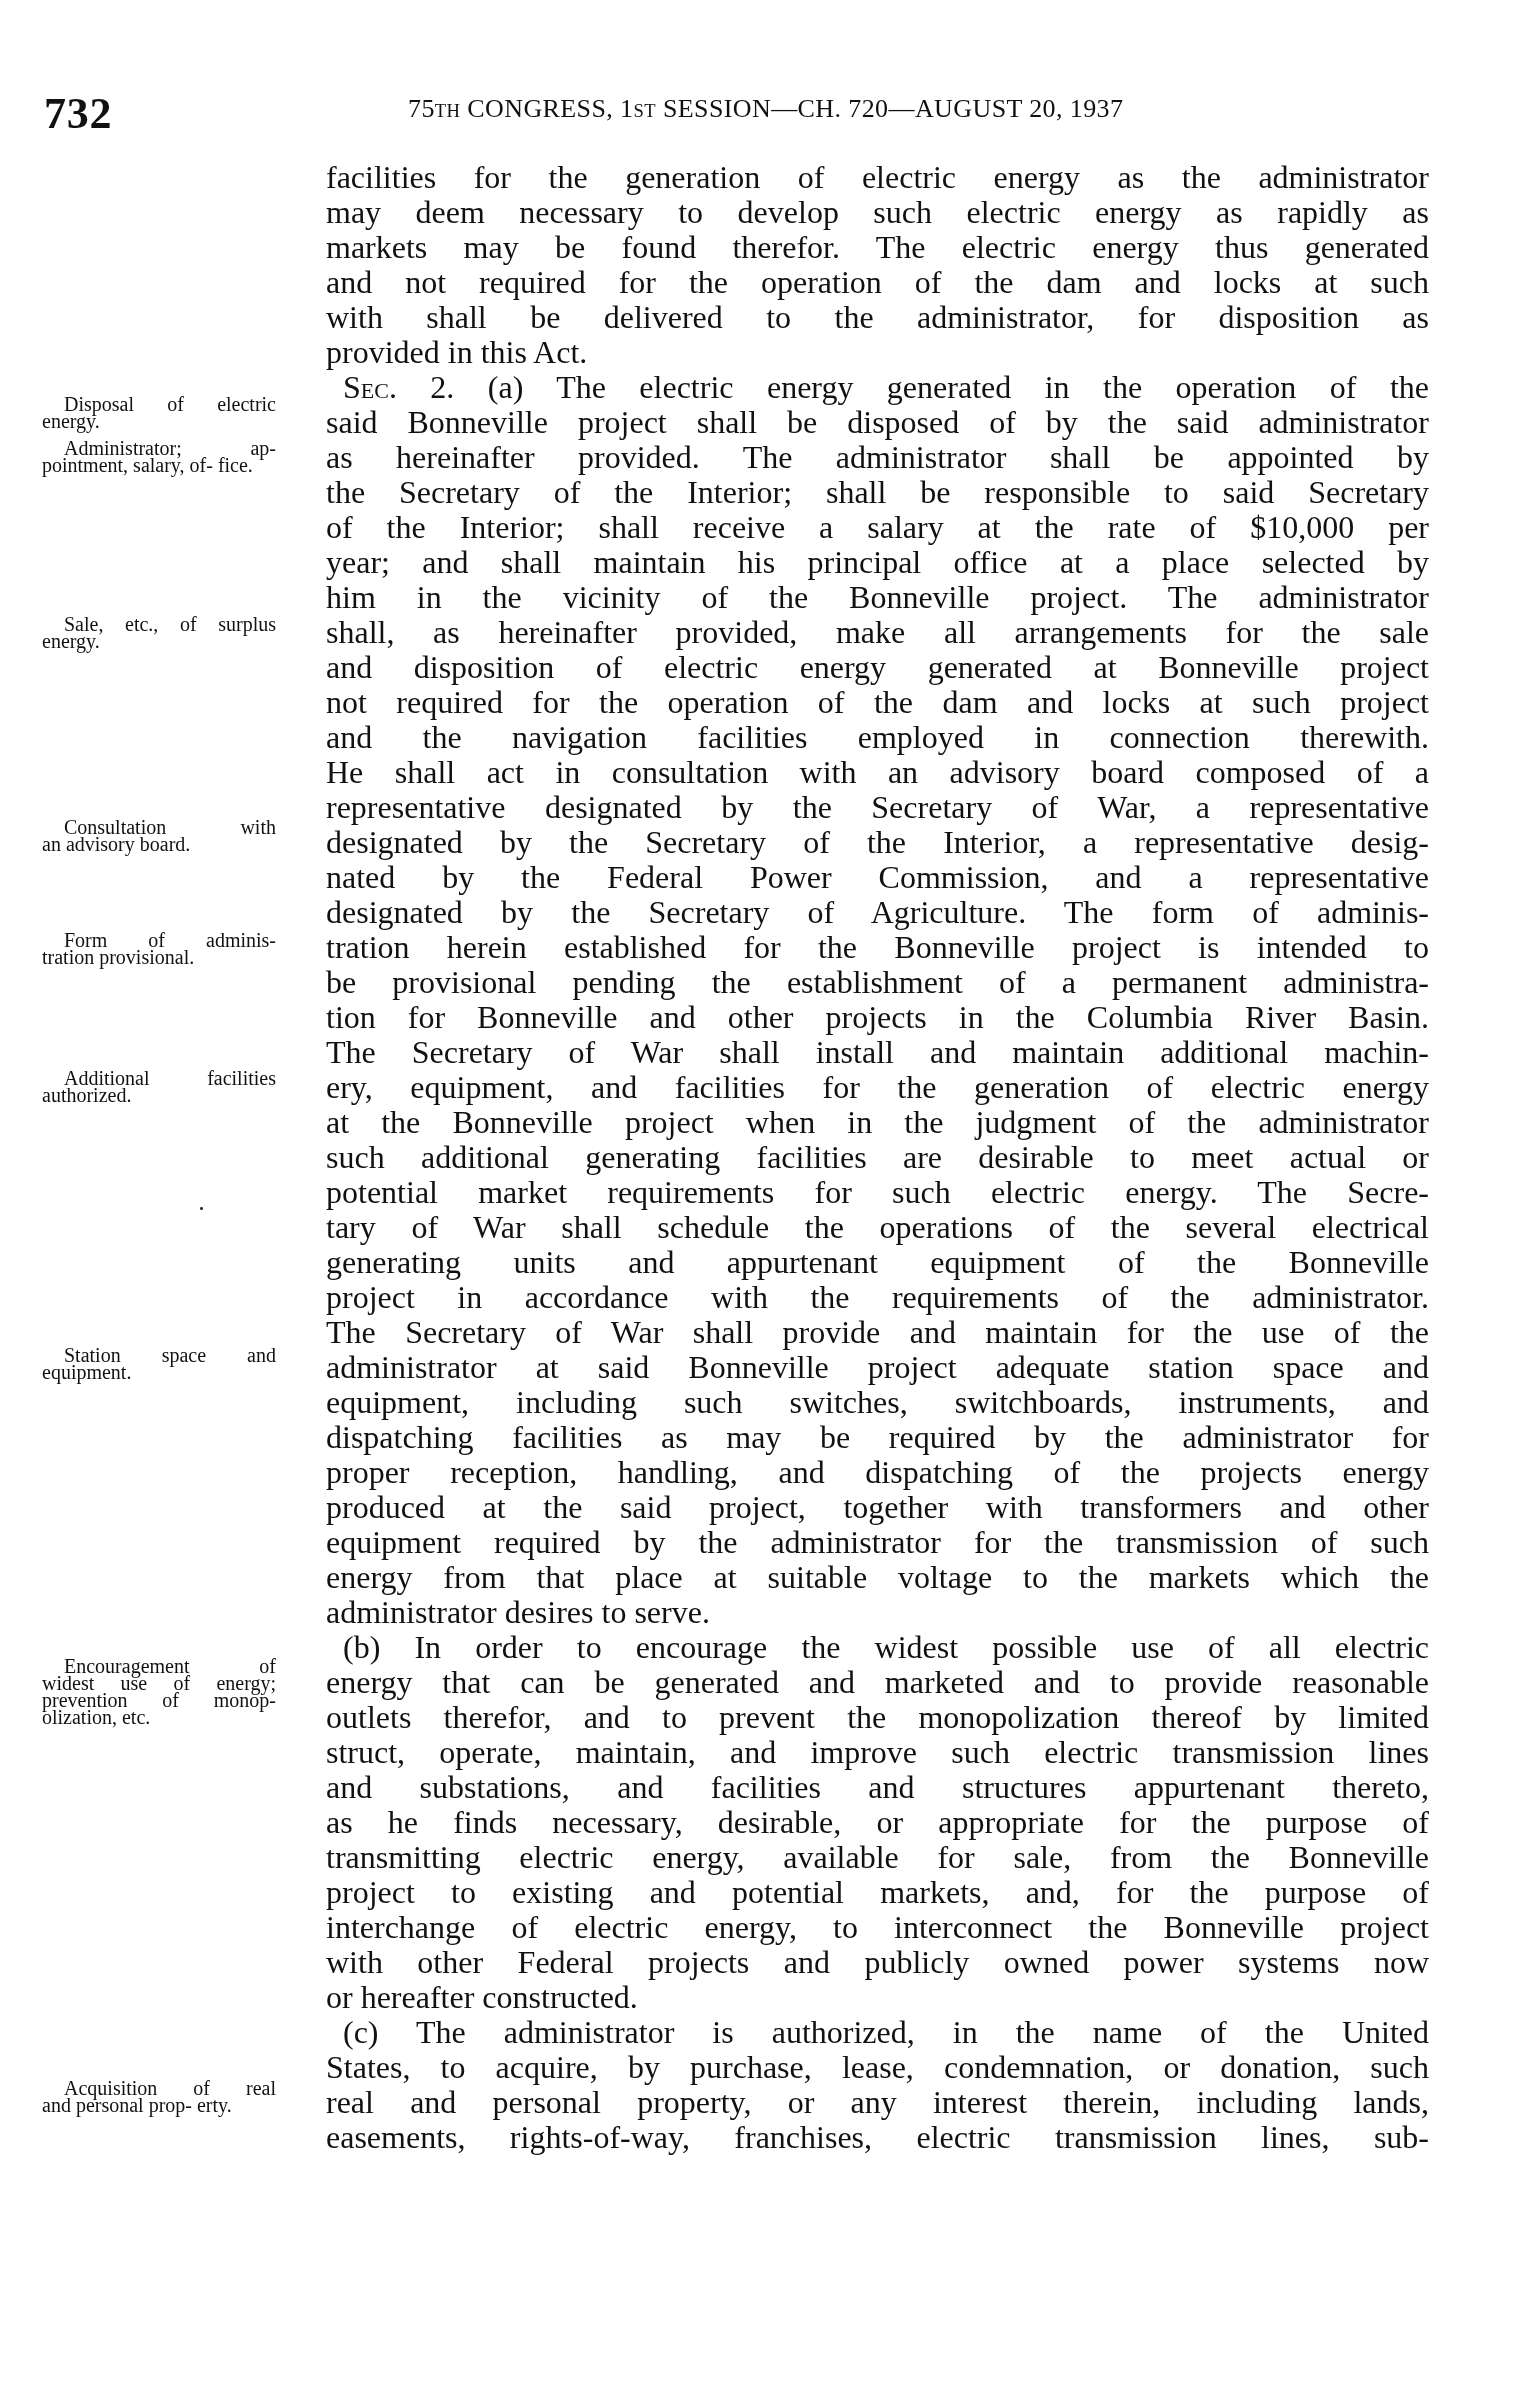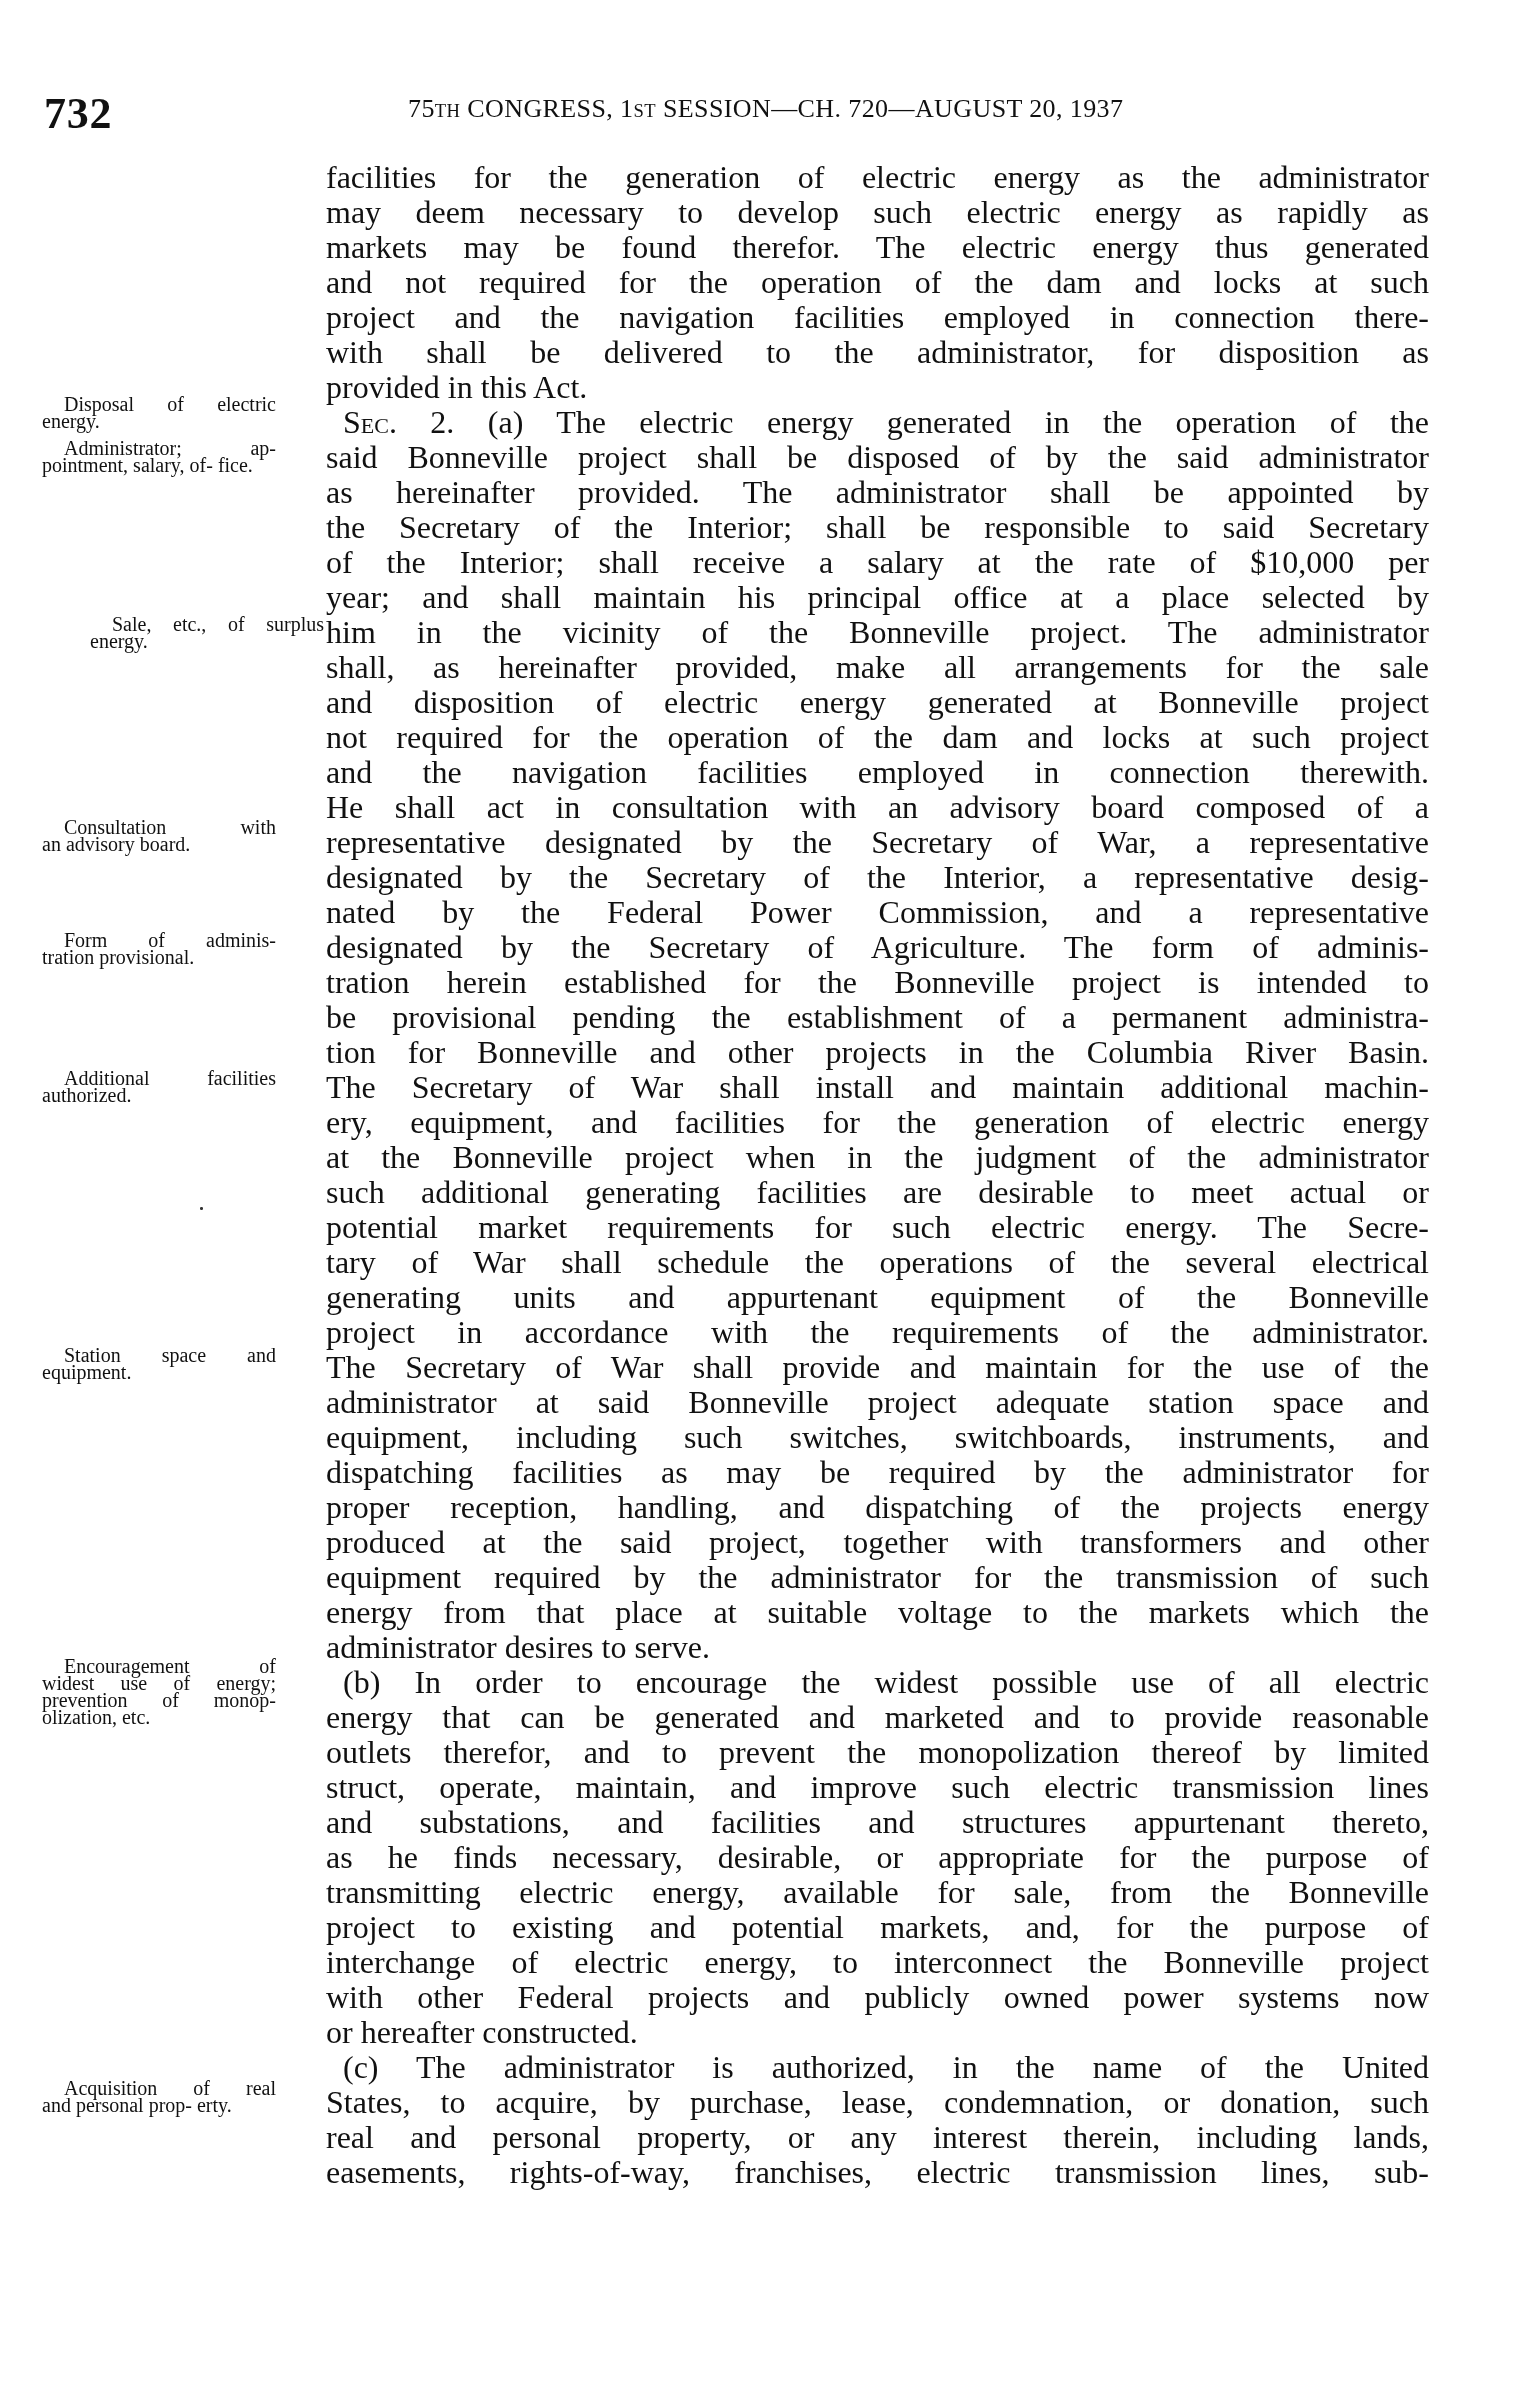--- a/index.html
+++ b/index.html
@@ -44,36 +44,35 @@
 
 <div class="page-number">732</div>
 
 <div class="running-head">
   <span>75</span><span class="sc">TH</span><span> CONGRESS, 1</span><span class="sc">ST</span><span> SESSION—CH. 720—AUGUST 20, 1937</span>
 </div>
 
 <div id="margin-notes">
     <div class="margin-note" style="top: 396px;"><span class="first">Disposal of electric</span><span>energy.</span></div>
     <div class="margin-note" style="top: 440px;"><span class="first">Administrator; ap-</span><span>pointment, salary, of- fice.</span></div>
-    <div class="margin-note" style="top: 616px; margin-left: 48px;"><span class="first">Sale, etc., of surplus</span><span>energy.</span></div>
+    <div class="margin-note" style="top: 616px;"><span class="first">Sale, etc., of surplus</span><span>energy.</span></div>
     <div class="margin-note" style="top: 819px;"><span class="first">Consultation with</span><span>an advisory board.</span></div>
     <div class="margin-note" style="top: 932px;"><span class="first">Form of adminis-</span><span>tration provisional.</span></div>
     <div class="margin-note" style="top: 1070px;"><span class="first">Additional facilities</span><span>authorized.</span></div>
     <div class="margin-note" style="top: 1347px;"><span class="first">Station space and</span><span>equipment.</span></div>
     <div class="margin-note" style="top: 1658px;"><span class="first">Encouragement of</span><span>widest use of energy; prevention of monop- olization, etc.</span></div>
     <div class="margin-note" style="top: 2080px;"><span class="first">Acquisition of real</span><span>and personal prop- erty.</span></div>
   </div>
 <div class="stray-dot"></div>
 
 <div id="body-text" class="body-text">
     <span class="line"><span>facilities for the generation of electric energy as the administrator</span></span>
     <span class="line"><span>may deem necessary to develop such electric energy as rapidly as</span></span>
     <span class="line"><span>markets may be found therefor.  The electric energy thus generated</span></span>
     <span class="line"><span>and not required for the operation of the dam and locks at such</span></span>
-    <span class="line"><span>project and the navigation facilities employed in connection there-</span></span>
     <span class="line"><span>with shall be delivered to the administrator, for disposition as</span></span>
     <span class="line last"><span>provided in this Act.</span></span>
     <span class="line indent"><span class="sc-inline">Sec.</span><span> 2. (a) The electric energy generated in the operation of the</span></span>
     <span class="line"><span>said Bonneville project shall be disposed of by the said administrator</span></span>
     <span class="line"><span>as hereinafter provided.  The administrator shall be appointed by</span></span>
     <span class="line"><span>the Secretary of the Interior; shall be responsible to said Secretary</span></span>
     <span class="line"><span>of the Interior; shall receive a salary at the rate of $10,000 per</span></span>
     <span class="line"><span>year; and shall maintain his principal office at a place selected by</span></span>
     <span class="line"><span>him in the vicinity of the Bonneville project.  The administrator</span></span>
     <span class="line"><span>shall, as hereinafter provided, make all arrangements for the sale</span></span>

